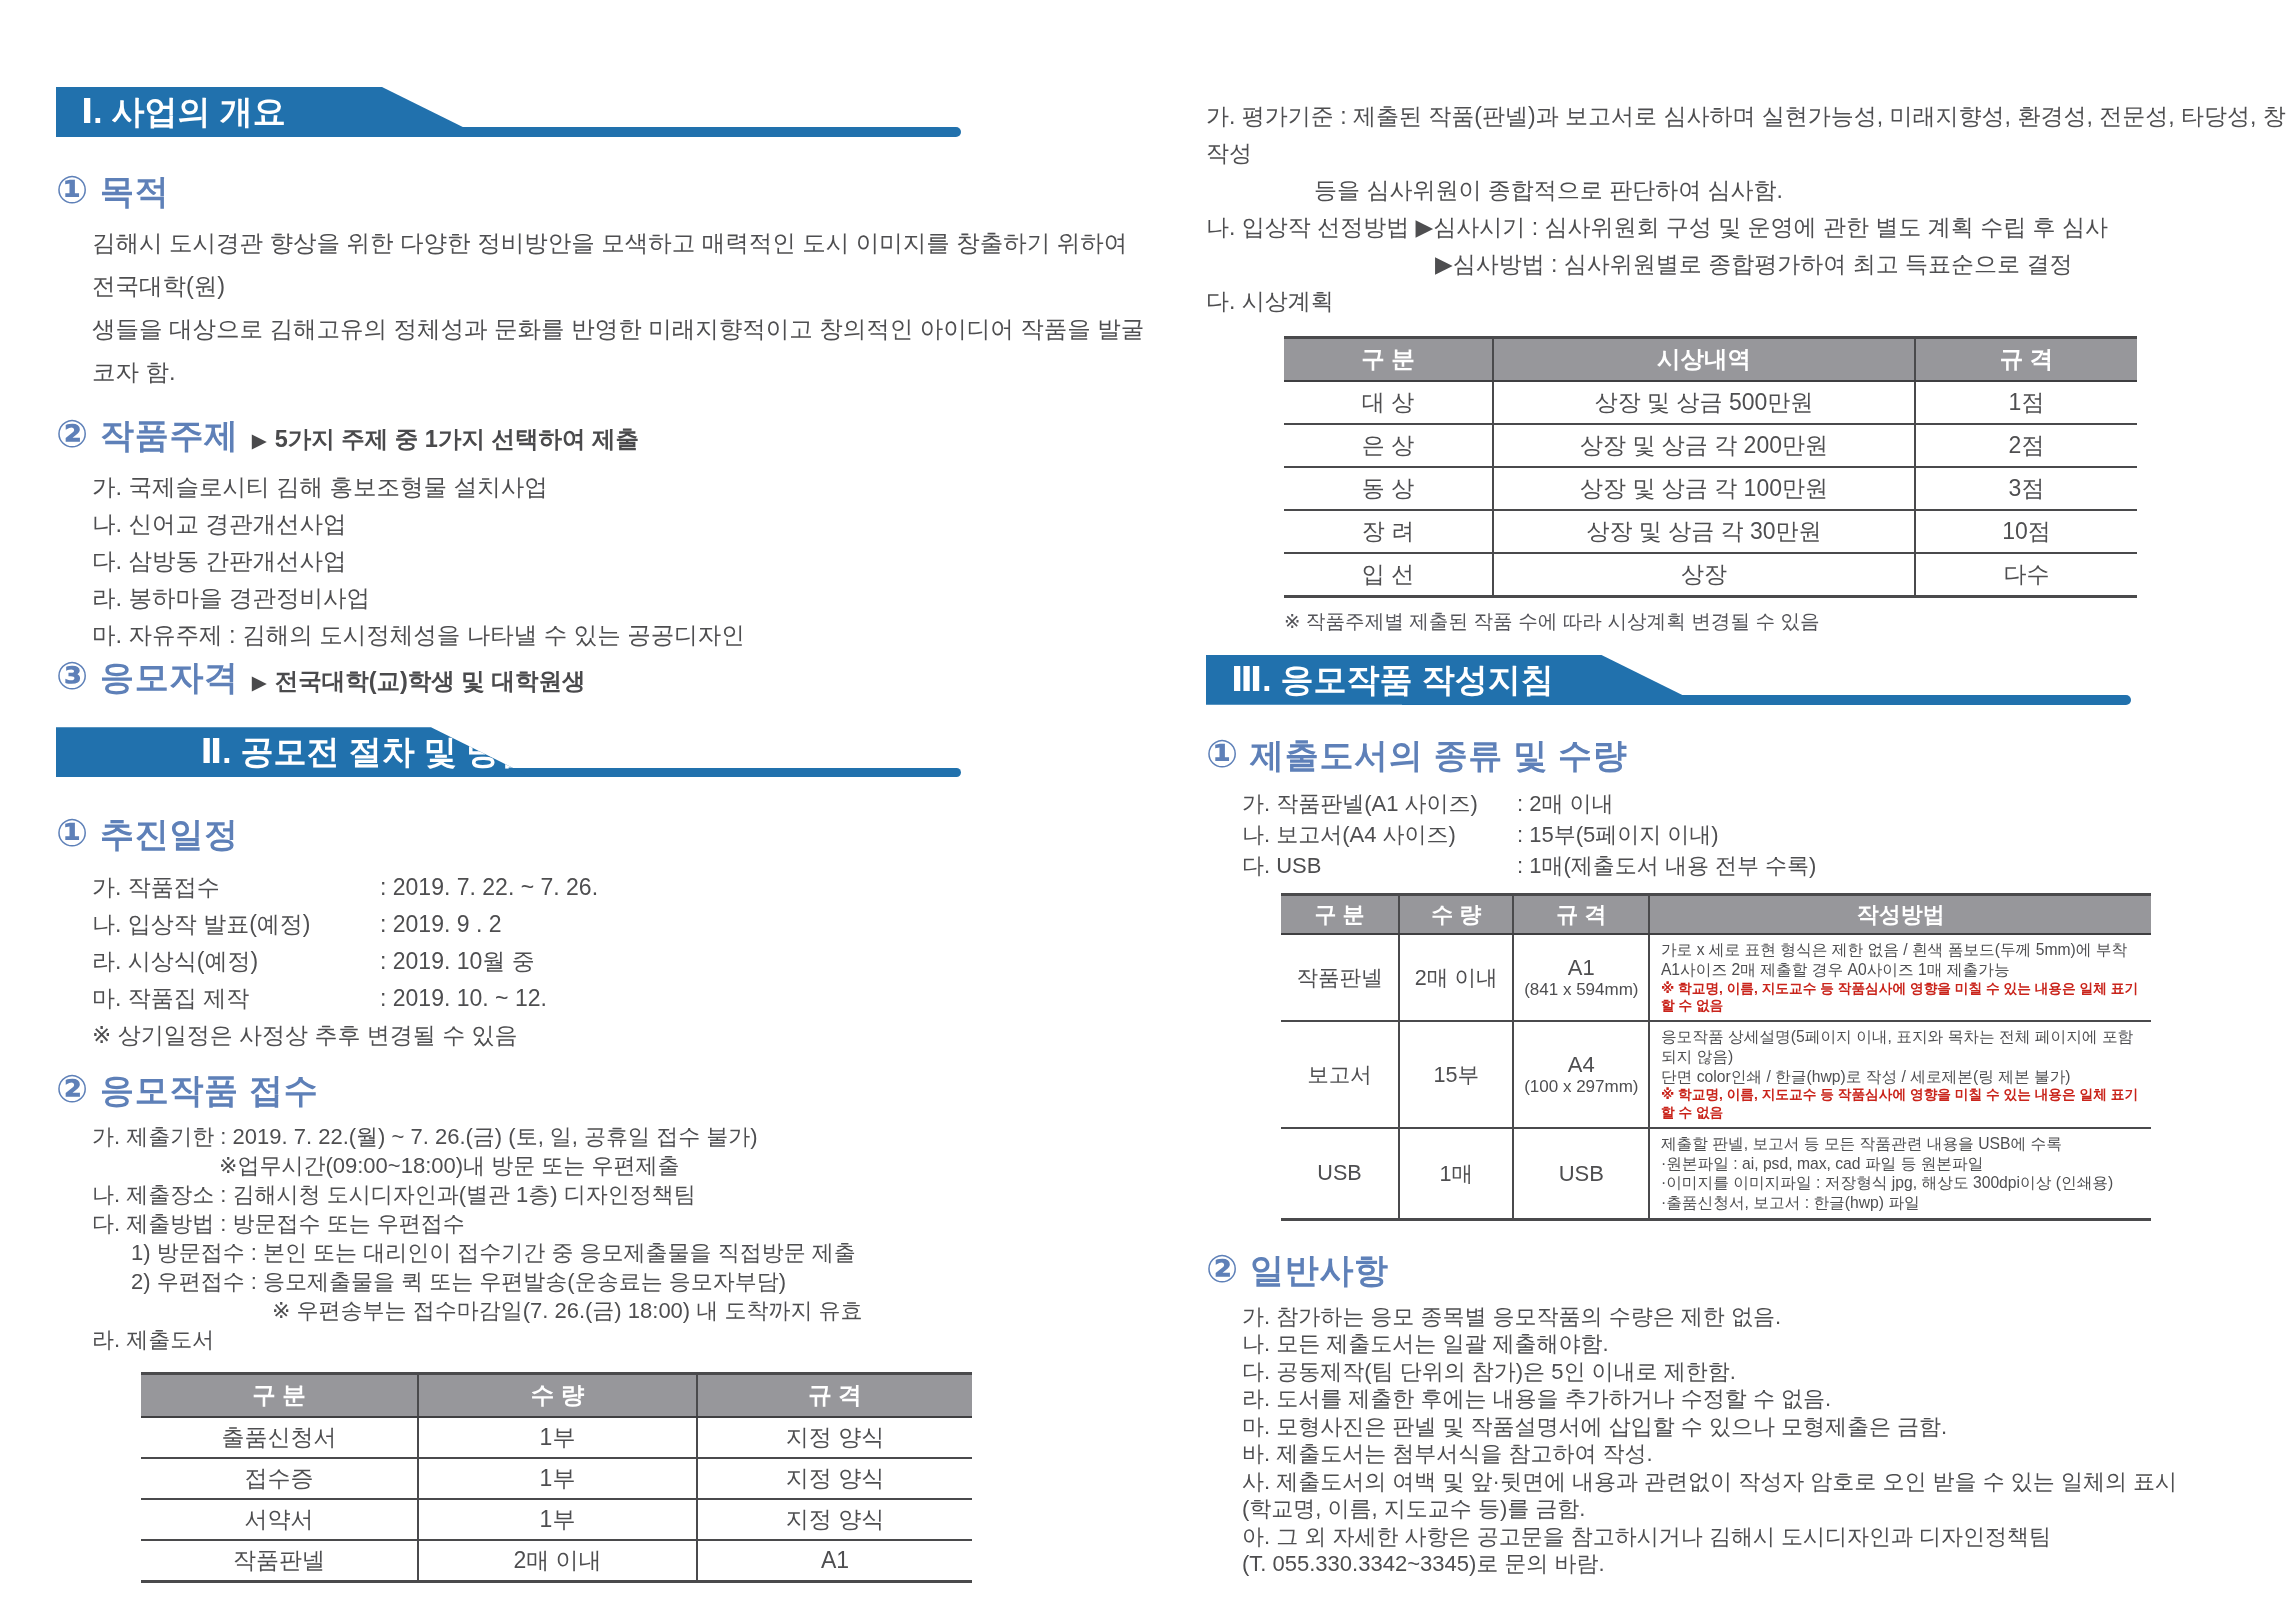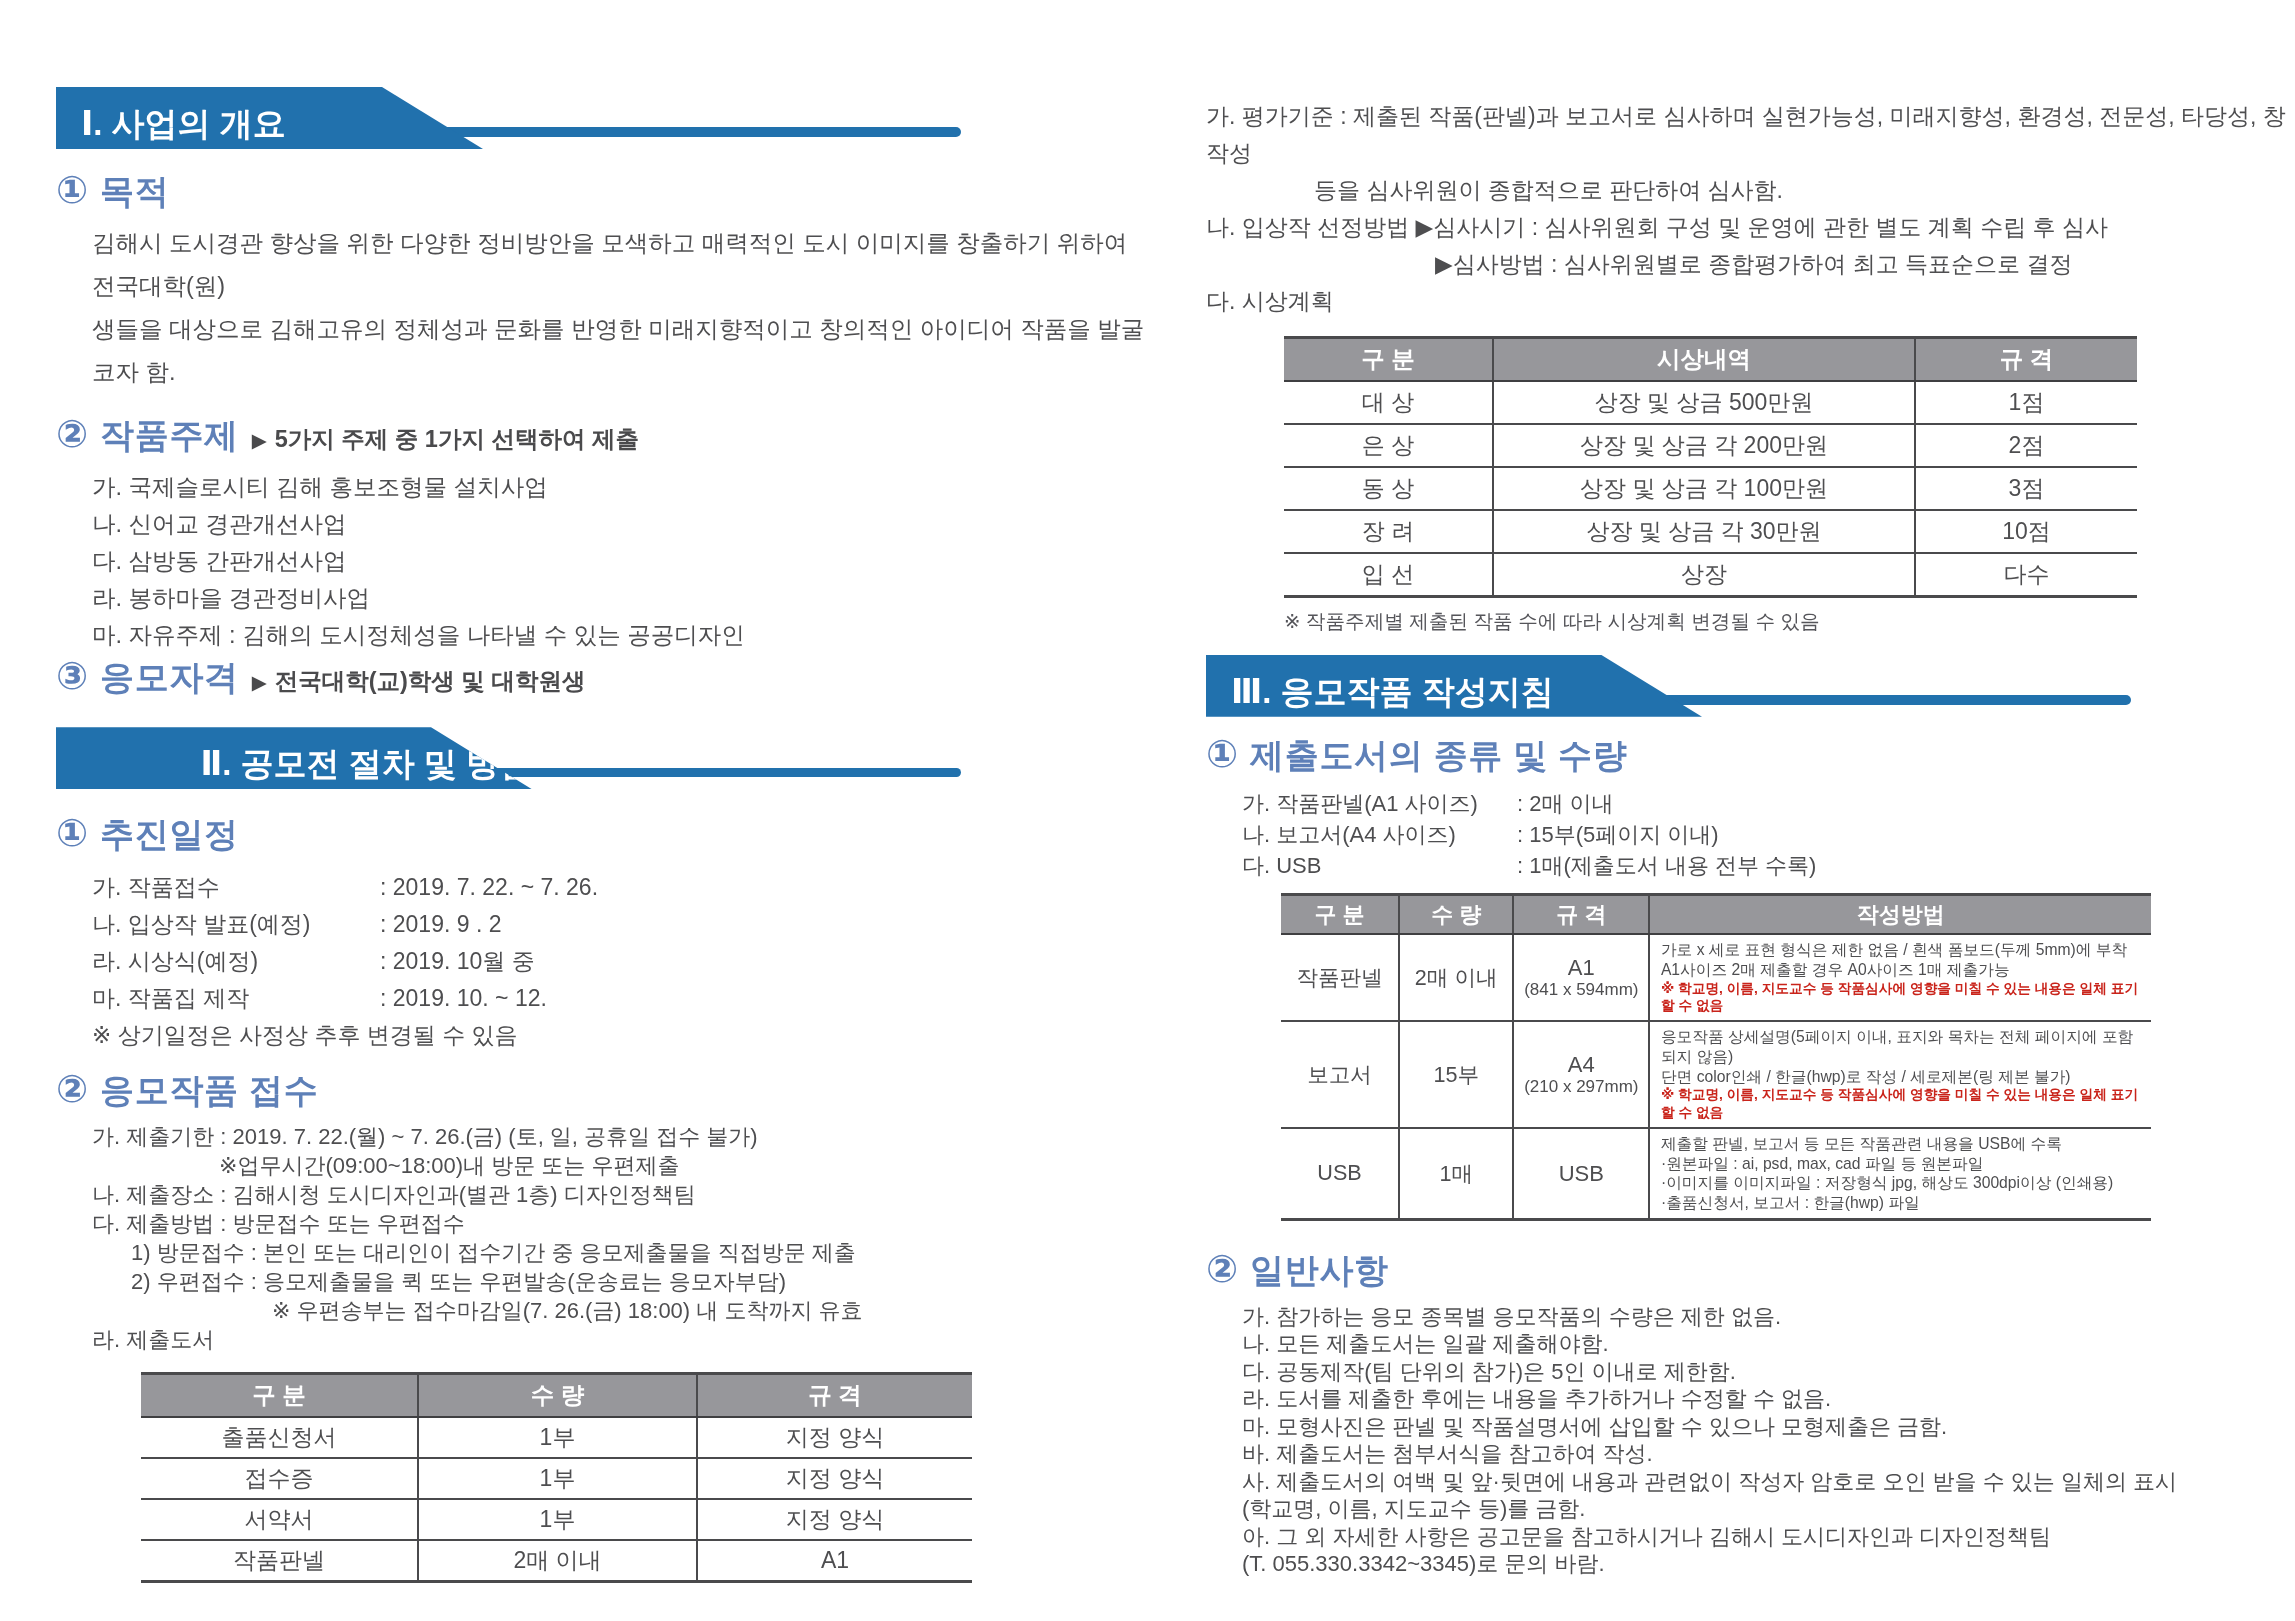--- a/index.html
+++ b/index.html
@@ -5,21 +5,21 @@
   html,body{margin:0;padding:0;background:#e8e8e8;}
   .page{position:relative;width:2295px;height:1621px;background:#ffffff;overflow:hidden;
         font-family:"Liberation Sans","DejaVu Sans",sans-serif;color:#4e4e50;}
   .col{position:absolute;top:0;}
   .col-left{left:56px;width:1098px;}
   .col-right{left:1206px;width:1092px;}
 
   
   .sec-header{position:relative;height:50px;}
   .sec-box{position:absolute;left:0;top:0;height:50px;background:#2171ad;color:#fff;
-           font-weight:bold;font-size:33px;line-height:50px;padding:12px 0 0 25px;z-index:2;
+           font-weight:bold;font-size:33px;line-height:50px;padding:0 0 0 25px;z-index:2;
            clip-path:polygon(0 0,calc(100% - 101px) 0,100% 100%,0 100%);}
   .sec-line{position:absolute;bottom:0;left:196px;height:9.8px;background:#2171ad;
             border-radius:0 5.9px 5.9px 0;z-index:1;}
 
   
   .sub-heading{display:flex;align-items:baseline;color:#5e80b8;font-weight:bold;}
   .cnum{font-family:"DejaVu Sans",sans-serif;font-size:38px;margin-right:11.8px;}
   .stitle{font-size:34px;letter-spacing:0.7px;}
   .arrow{color:#4a4a4c;font-size:19.6px;margin:0 7.8px 0 13px;}
   .arrow-note{color:#4a4a4c;font-size:23.5px;font-weight:bold;}
@@ -323,21 +323,21 @@
           <div class="desc-line">가로 x 세로 표현 형식은 제한 없음 / 흰색 폼보드(두께 5mm)에 부착</div>
           <div class="desc-line">A1사이즈 2매 제출할 경우 A0사이즈 1매 제출가능</div>
           <div class="desc-red">※ 학교명, 이름, 지도교수 등 작품심사에 영향을 미칠 수 있는 내용은 일체 표기할 수 없음</div>
         </td>
       </tr>
       <tr>
         <td class="c">보고서</td>
         <td class="c">15부</td>
         <td class="c">
           <div class="spec-main">A4</div>
-          <div class="spec-sub">(210 x 297mm)</div>
+          <div class="spec-sub">(100 x 297mm)</div>
         </td>
         <td class="desc-cell">
           <div class="desc-line">응모작품 상세설명(5페이지 이내, 표지와 목차는 전체 페이지에 포함되지 않음)</div>
           <div class="desc-line">단면 color인쇄 / 한글(hwp)로 작성 / 세로제본(링 제본 불가)</div>
           <div class="desc-red">※ 학교명, 이름, 지도교수 등 작품심사에 영향을 미칠 수 있는 내용은 일체 표기할 수 없음</div>
         </td>
       </tr>
       <tr>
         <td class="c">USB</td>
         <td class="c">1매</td>

